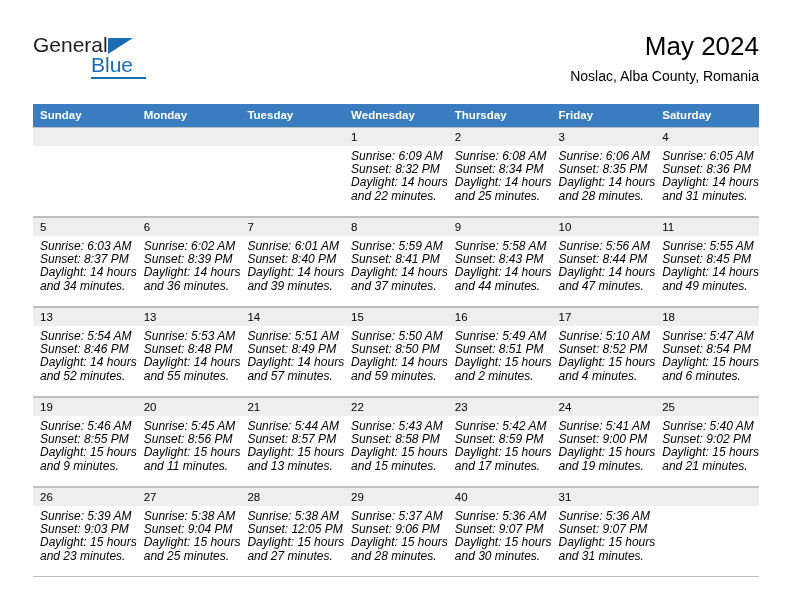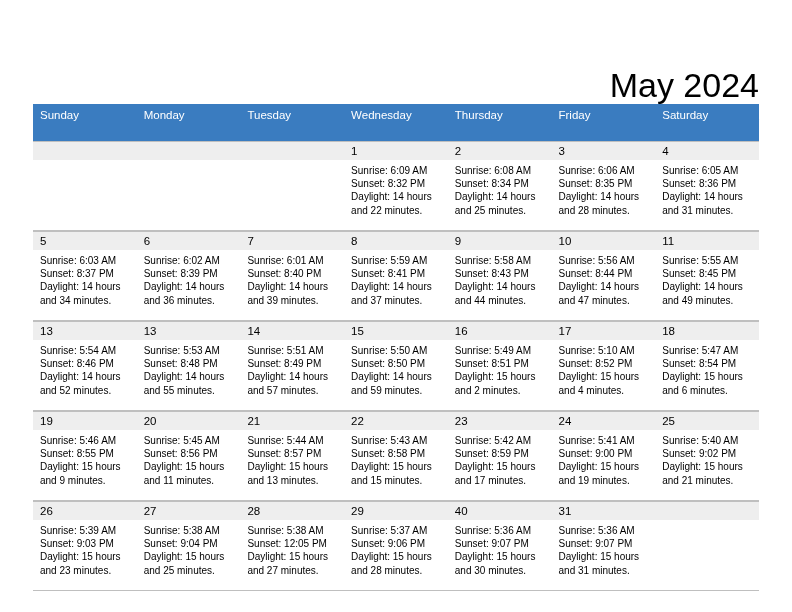--- a/index.html
+++ b/index.html
@@ -70,25 +70,24 @@
     height: 2px;
     background: #1c6cb5;
   }
   .title-block {
     position: absolute;
     right: 0;
     top: 0;
     text-align: right;
   }
   .month-title {
-    font-size: 34px;
+    font-size: 26px;
     color: #000;
     line-height: 32px;
     white-space: nowrap;
-    margin-top: 39px;
   }
   .location {
     font-size: 14px;
     color: #000;
     line-height: 20px;
     margin-top: 4px;
     white-space: nowrap;
     text-align: right;
   }
 
@@ -98,23 +97,23 @@
     left: 33px;
     top: 104px;
     width: 726px;
     border-collapse: collapse;
     table-layout: fixed;
   }
   .calendar th {
     background: #3a7cc0;
     color: #ffffff;
     font-size: 11.5px;
-    font-weight: normal;
+    font-weight: bold;
     text-align: left;
-    padding: 5px 0 20px 7px;
+    padding: 5px 0 6px 7px;
     height: 11px;
     border: none;
   }
   .calendar td {
     vertical-align: top;
     padding: 0;
     height: 90px;
     border: none;
     position: relative;
   }
@@ -131,35 +130,42 @@
     box-sizing: border-box;
     font-size: 11.5px;
     color: #000;
     line-height: 16px;
   }
   .cell-empty .daynum-bar {
     background: #eeeeee;
   }
   .cell-body {
     padding: 4px 5px 0 7px;
-    font-size: 10px;
+    font-size: 12px;
     line-height: 13.2px;
     color: #000;
+    font-style: italic;
   }
   .cell-body div {
     white-space: nowrap;
   }
 </style>
 </head>
 <body>
 
 <div class="page">
 
   <div class="header">
 
+    <div class="logo">
+      <span class="logo-general">General</span>
+      <span class="logo-triangle"></span>
+      <span class="logo-blue">Blue</span>
+      <span class="logo-underline"></span>
+    </div>
 
     <div class="title-block">
       <div class="month-title">May 2024</div>
       <div class="location">Noslac, Alba County, Romania</div>
     </div>
 
   </div>
 
   <table class="calendar">
     <thead>

